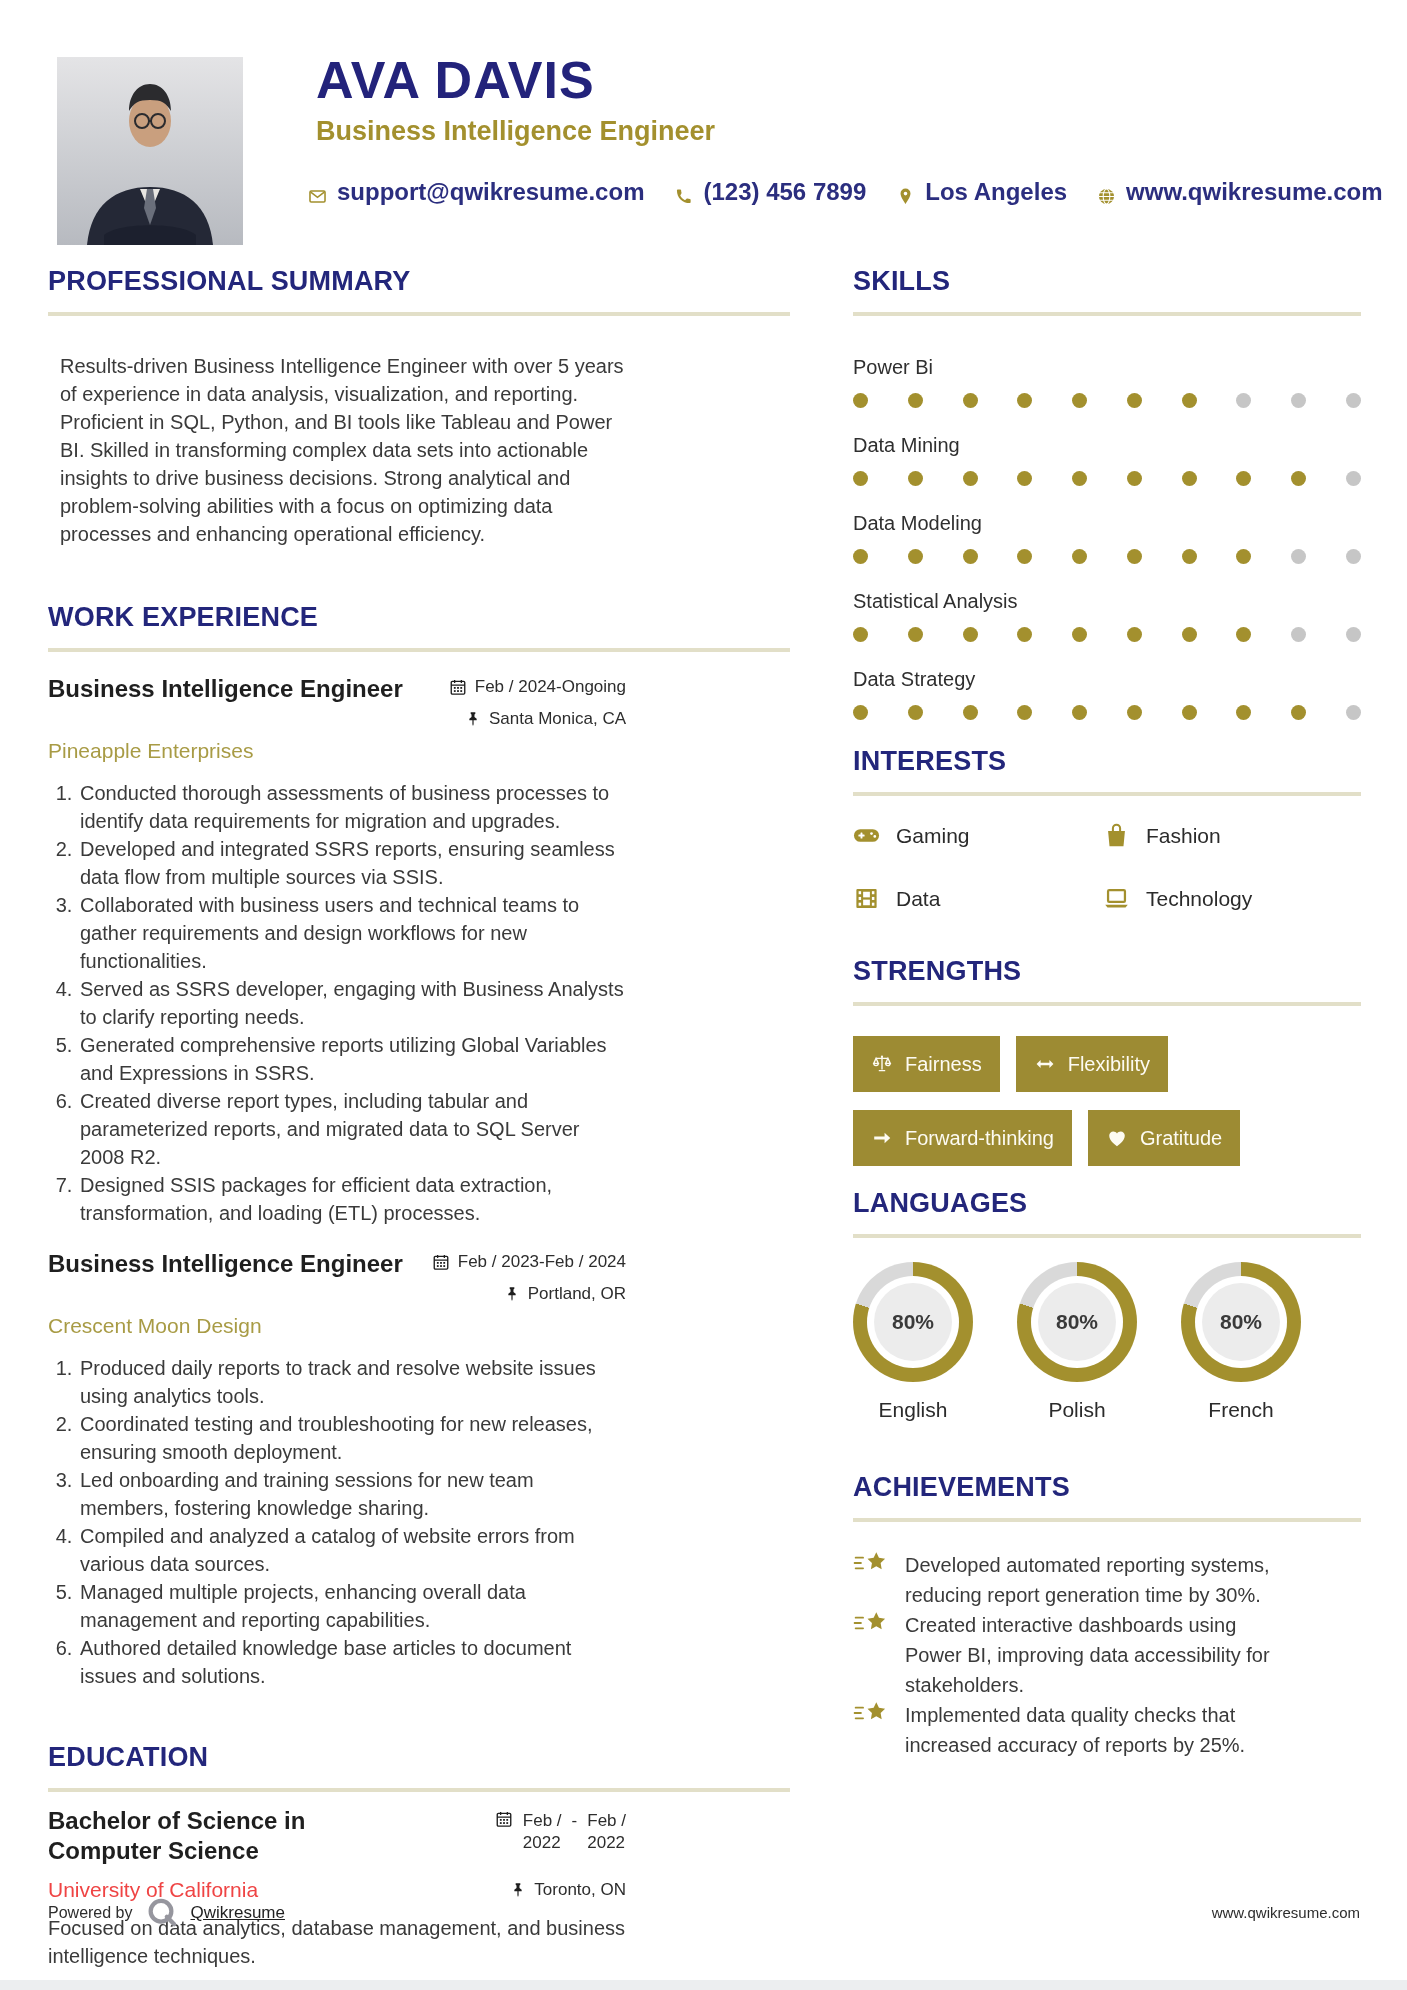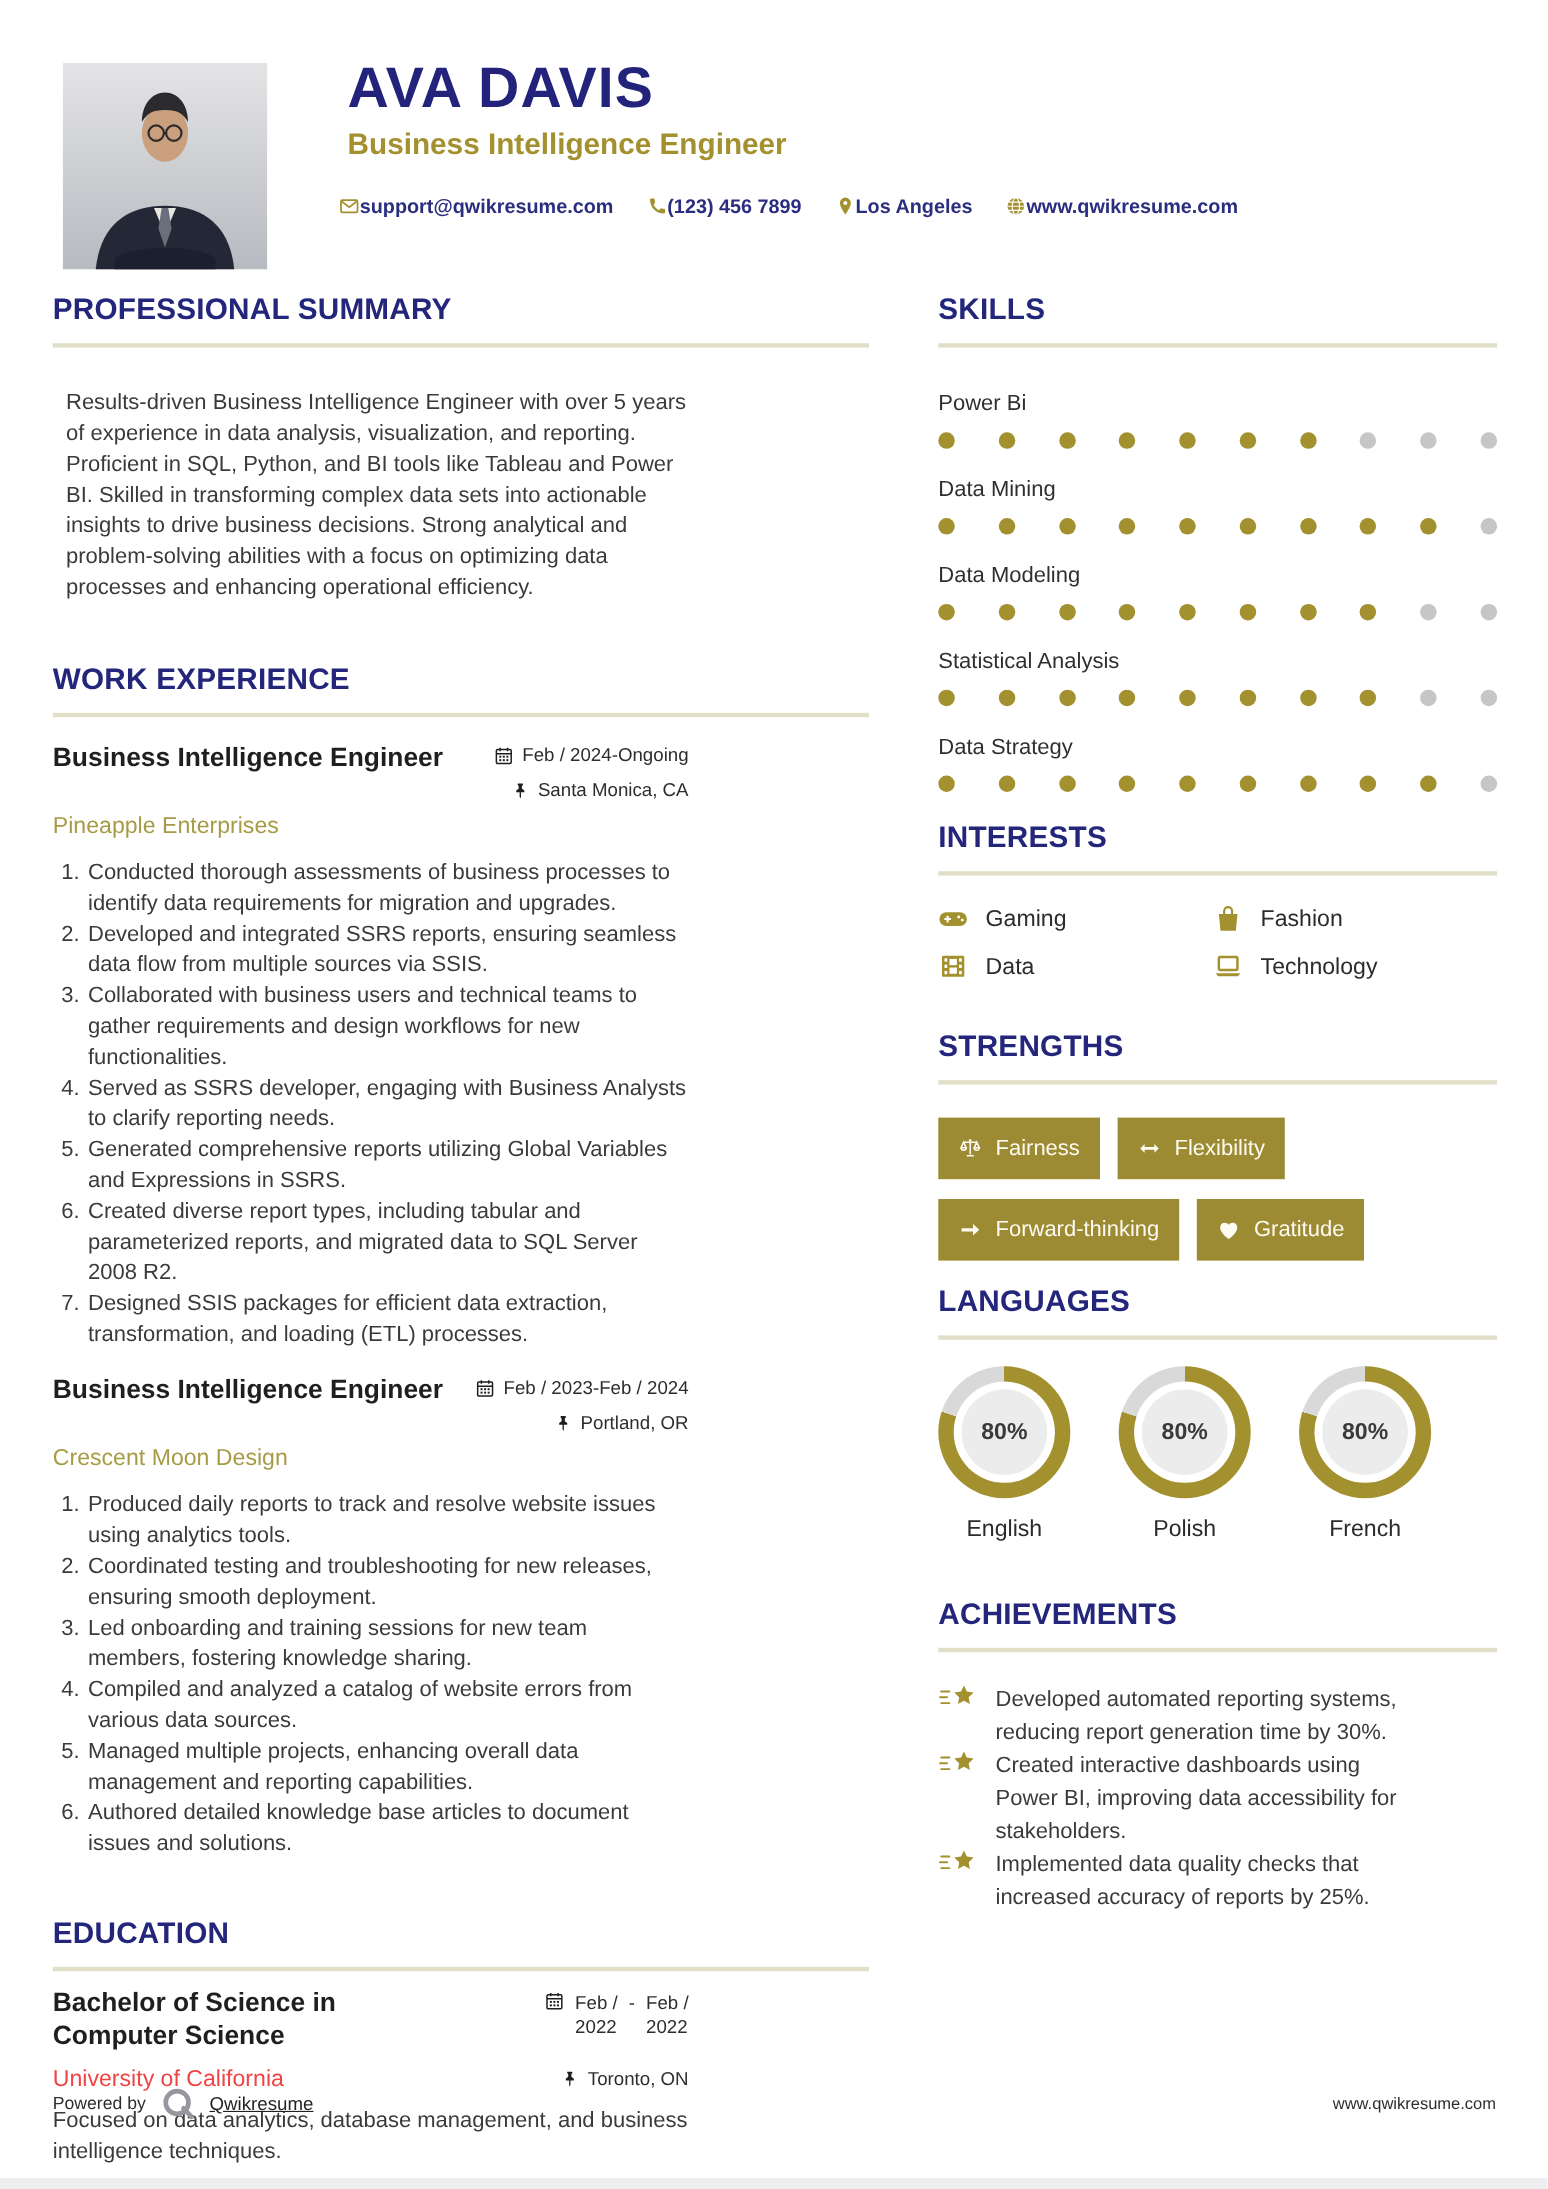--- a/index.html
+++ b/index.html
@@ -6,21 +6,21 @@
   .page { position:relative; width:1407px; height:1990px; background:#fff;
           font-family:"Liberation Sans", sans-serif; color:#3a3a3a; overflow:hidden; }
 
   
   .photo { position:absolute; left:57px; top:57px; width:186px; height:188px; }
   .photo svg { display:block; }
   .header-text { position:absolute; left:316px; top:50px; }
   .name { font-size:52px; line-height:60px; font-weight:700; color:#23237B; letter-spacing:1px; }
   .headline-title { margin-top:6px; font-size:27px; font-weight:700; color:#A3902E; }
   .contacts { position:absolute; left:308px; top:178px; display:flex; align-items:center; gap:30px; }
-  .contact-item { display:flex; align-items:flex-start; gap:0; font-size:18px; font-weight:700; color:#2B2E7F; }
+  .contact-item { display:flex; align-items:flex-end; gap:10px; font-size:24px; font-weight:700; color:#2B2E7F; }
 
   
   h2.sec { margin:0; font-size:27px; line-height:30px; font-weight:700; color:#23267B; letter-spacing:.2px; }
   .rule { height:4px; background:#E2DFC8; margin-top:16px; }
 
   .col-left  { position:absolute; left:48px;  top:266px; width:742px; }
   .col-right { position:absolute; left:853px; top:266px; width:508px; }
 
   
   .summary { margin:36px 12px 0; font-size:20px; line-height:28px; width:578px; }
@@ -48,21 +48,21 @@
 
   
   .skills { margin-top:40px; }
   .skill { margin-bottom:26px; }
   .skill-name { font-size:20px; color:#2f2f2f; }
   .dots { display:flex; justify-content:space-between; margin-top:14px; }
   .dot { width:15px; height:15px; border-radius:50%; background:#C6C6C6; }
   .dot.on { background:#A3902E; }
 
   .int-sec { margin-top:12px; }
-  .int-grid { margin-top:26px; display:grid; grid-template-columns:250px 1fr; row-gap:16px; }
+  .int-grid { margin-top:26px; display:grid; grid-template-columns:250px 1fr; row-gap:36px; }
   .int-item { display:flex; align-items:center; gap:16px; font-size:21px; color:#2b2b2b; }
 
   .str-sec { margin-top:44px; }
   .badges { margin-top:30px; display:flex; flex-wrap:wrap; gap:18px 16px; }
   .badge { display:inline-flex; align-items:center; gap:12px; background:#9D8B33; color:#FDFBF2;
            font-size:20px; padding:0 18px; height:56px; }
 
   .lang-sec { margin-top:22px; }
   .donuts { margin-top:24px; display:flex; gap:44px; }
   .donut { width:120px; text-align:center; }

